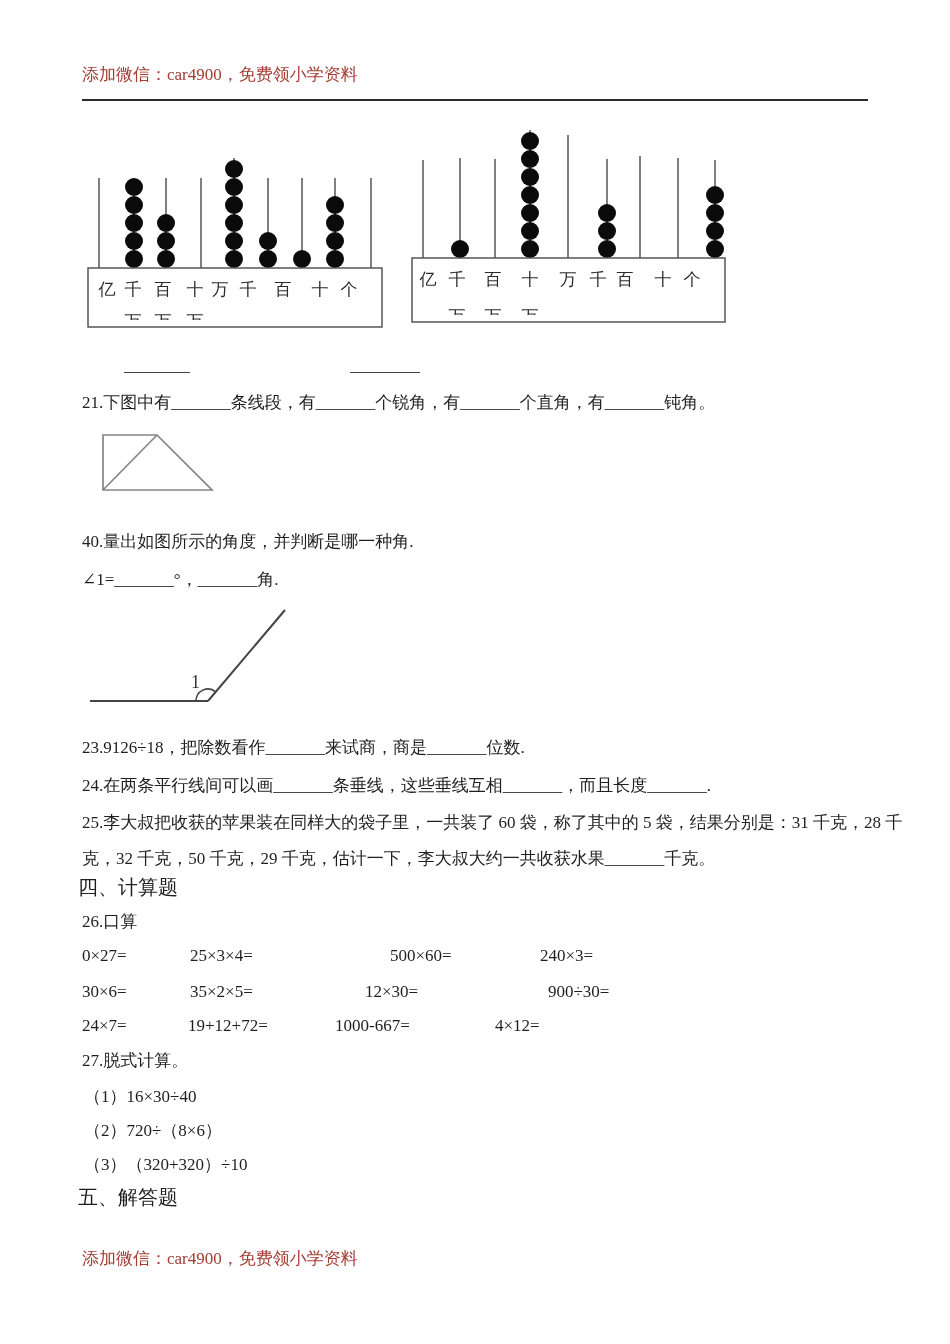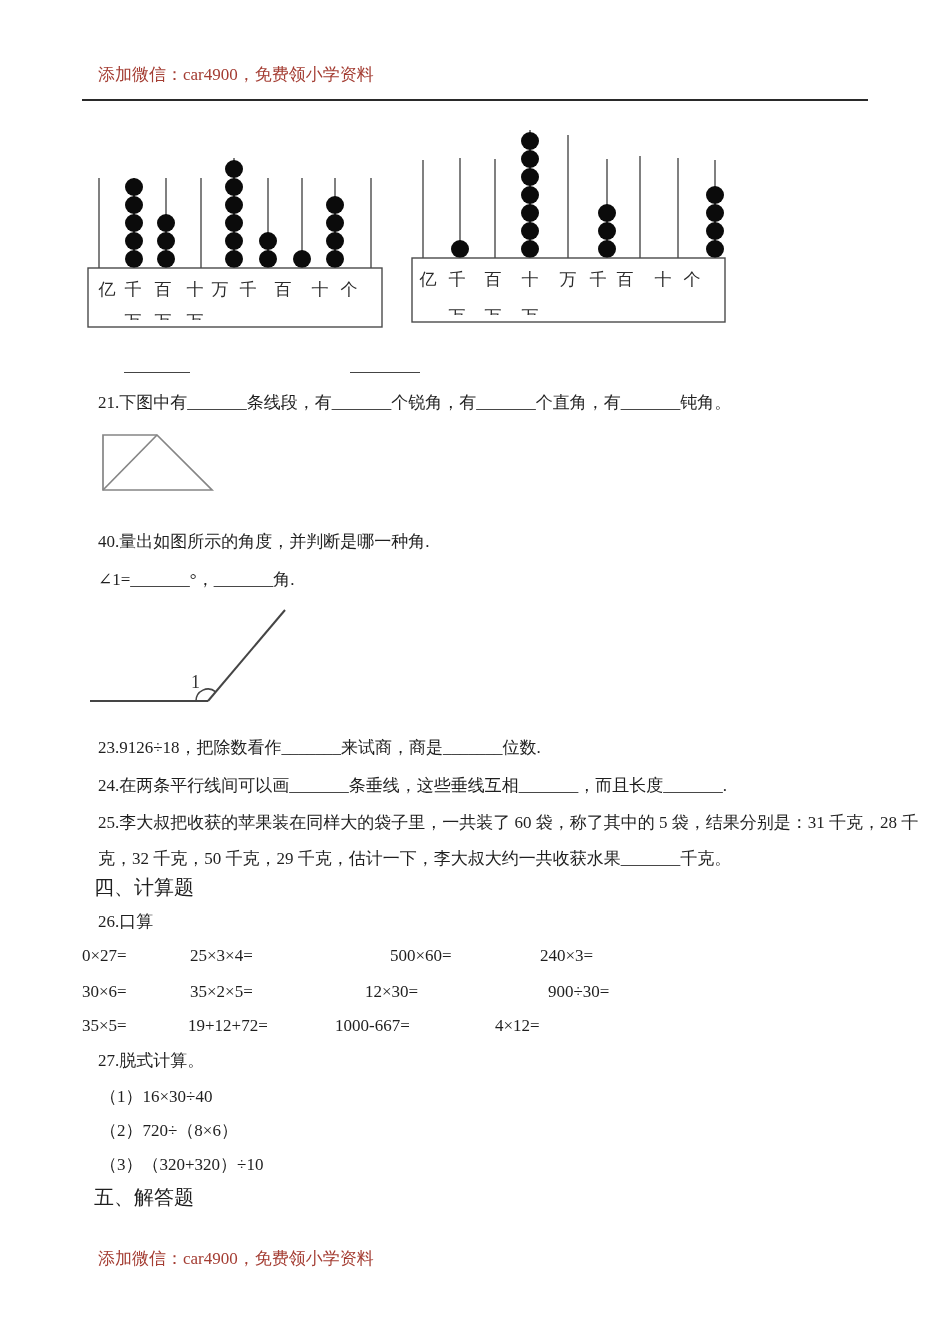--- a/index.html
+++ b/index.html
@@ -16,21 +16,20 @@
     font-family:"Liberation Serif","DejaVu Serif",serif;
     color:var(--ink);
   }
   .t{
     position:absolute;
     left:82px;
     font-size:17px;
     line-height:22px;
     white-space:nowrap;
     color:var(--ink);
-    margin-left:16px;
   }
   .red{color:#a43d33;}
   .heading{
     left:78px;
     font-size:20px;
     font-weight:normal;
     font-family:"Liberation Sans","DejaVu Sans",sans-serif;
   }
   .divider{
     position:absolute;
@@ -182,21 +181,21 @@
     <span class="cell" style="left:308px">500×60=</span>
     <span class="cell" style="left:458px">240×3=</span>
   </div>
   <div class="row" style="top:982px">
     <span class="cell" style="left:0px">30×6=</span>
     <span class="cell" style="left:108px">35×2×5=</span>
     <span class="cell" style="left:283px">12×30=</span>
     <span class="cell" style="left:466px">900÷30=</span>
   </div>
   <div class="row" style="top:1016px">
-    <span class="cell" style="left:0px">35×5=</span>
+    <span class="cell" style="left:0px">24×7=</span>
     <span class="cell" style="left:106px">19+12+72=</span>
     <span class="cell" style="left:253px">1000-667=</span>
     <span class="cell" style="left:413px">4×12=</span>
   </div>
 
   <div class="t" style="top:1050px">27.脱式计算。</div>
   <div class="t" style="top:1086px;left:84px">（1）16×30÷40</div>
   <div class="t" style="top:1120px;left:84px">（2）720÷（8×6）</div>
   <div class="t" style="top:1154px;left:84px">（3）（320+320）÷10</div>
 

